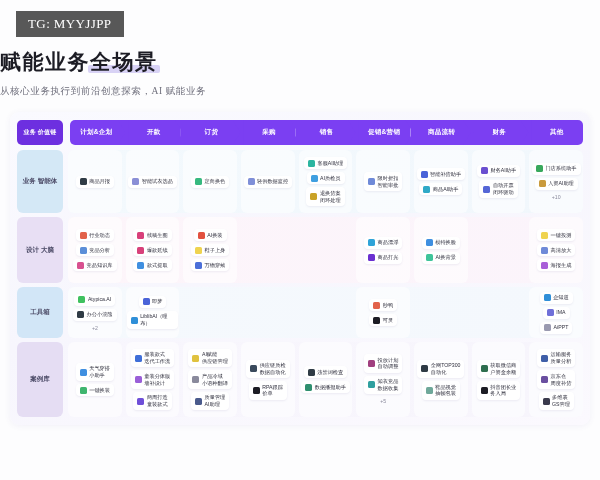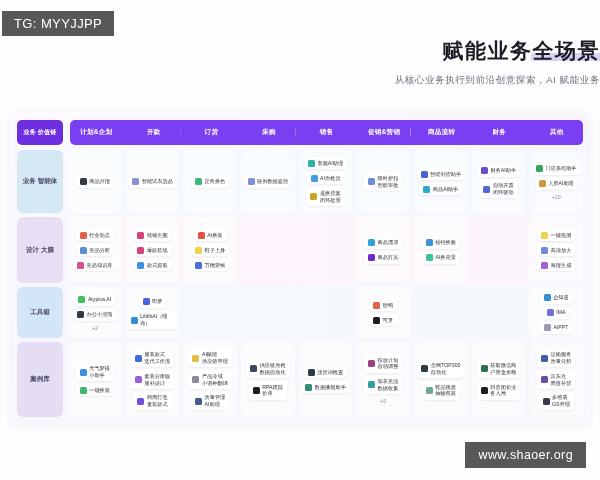--- a/index.html
+++ b/index.html
@@ -10,25 +10,25 @@
     position:relative;
   }
   #stage{position:absolute;inset:0;background:#fdfdfe;}
 
   
   .wm{
     position:absolute;background:#585858;color:#fff;
     font-size:13px;letter-spacing:.4px;
     padding:5px 12px;white-space:nowrap;z-index:50;
   }
-  .wm-tl{left:2px;top:11px;}
+  .wm-tl{left:16px;top:11px;font-family:Liberation Serif, serif;}
   .wm-br{right:14px;bottom:12px;font-size:12.5px;padding:6px 13px;}
 
   
-  .title-wrap{position:absolute;left:0;right:0;top:37px;text-align:right;}
+  .title-wrap{position:absolute;left:0;right:0;top:48px;text-align:left;font-family:Liberation Serif, serif;}
   .title{
     font-size:21px;font-weight:bold;color:#1c1c24;letter-spacing:1.5px;
     display:inline-block;position:relative;
   }
   .title .hl{position:relative;z-index:2;}
   .title .hl:after{
     content:"";position:absolute;left:-2px;right:-2px;bottom:1px;height:8px;
     background:#d8d2f5;z-index:-1;border-radius:2px;
   }
   .subtitle{
@@ -334,14 +334,13 @@
 周度补货</span></div>
               <div class="chip"><span class="ico" style="background: rgb(58, 58, 76);"></span><span class="tx">多维表
 GS管理</span></div>
             </div>
           </div>
         </div>
       </div>
 
   </div>
 
-  <div class="wm wm-br">www.shaoer.org</div>
 </div>
 
 </body></html>

